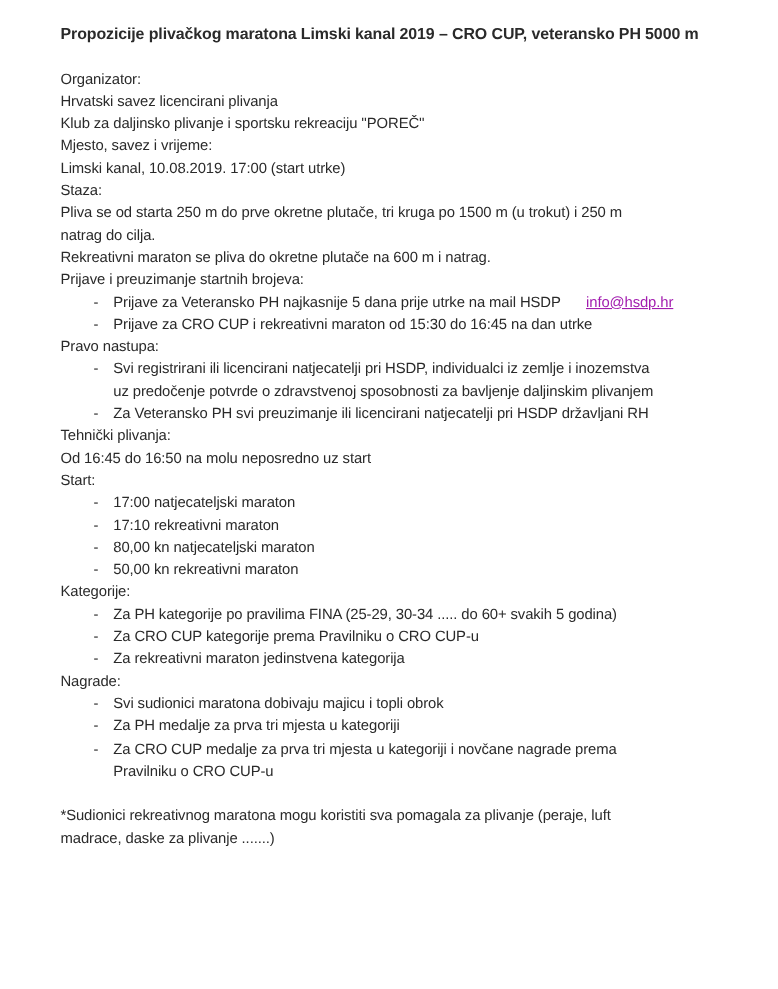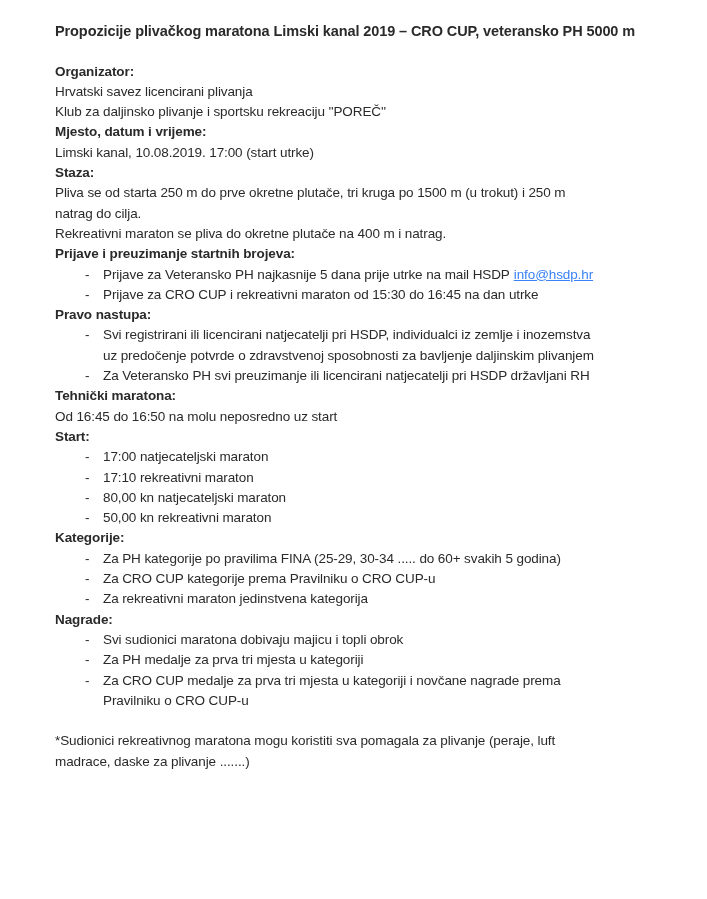--- a/index.html
+++ b/index.html
@@ -16,53 +16,53 @@
     letter-spacing: -0.1px;
     color: #2a2a2a;
     overflow: hidden;
   }
   .title {
     font-weight: bold;
     font-size: 14.5px;
     margin: 0 0 20.3px 0;
     white-space: nowrap;
   }
-  .h { font-weight: bold; white-space: nowrap; }
+  .h { font-weight: normal; white-space: nowrap; }
   .ln { white-space: nowrap; }
   p, div { margin: 0; }
   .bullet { position: relative; padding-left: 48px; }
   .bullet .dash { position: absolute; left: 30px; top: 0; }
   .link {
-    color: #3b82f6;
+    color: #a21caf;
     text-decoration: underline;
-    margin-left: 4px;
+    margin-left: 23px;
     cursor: pointer;
   }
   .blank { height: 20.3px; }
 </style>
 </head>
 <body>
 
 <div class="page">
 
   <div class="title">Propozicije plivačkog maratona Limski kanal 2019 – CRO CUP, veteransko PH 5000 m</div>
 
   <div class="h">Organizator:</div>
   <div class="ln">Hrvatski savez licencirani plivanja</div>
 
   <div class="ln">Klub za daljinsko plivanje i sportsku rekreaciju ''POREČ''</div>
 
-  <div class="h">Mjesto, datum i vrijeme:</div>
+  <div class="h">Mjesto, savez i vrijeme:</div>
   <div class="ln">Limski kanal, 10.08.2019. 17:00 (start utrke)</div>
 
 
   <div class="h">Staza:</div>
   <div class="ln">Pliva se od starta 250 m do prve okretne plutače, tri kruga po 1500 m (u trokut) i 250 m</div>
   <div class="ln">natrag do cilja.</div>
-  <div class="ln">Rekreativni maraton se pliva do okretne plutače na 400 m i natrag.</div>
+  <div class="ln">Rekreativni maraton se pliva do okretne plutače na 600 m i natrag.</div>
 
   <div class="h">Prijave i preuzimanje startnih brojeva:</div>
   <div class="bullet">
     <span class="dash">-</span>
     <span class="ln"><span>Prijave za Veteransko PH najkasnije 5 dana prije utrke na mail HSDP</span><a class="link">info@hsdp.hr</a></span>
   </div>
   <div class="bullet">
     <span class="dash">-</span>
     <div class="ln">Prijave za CRO CUP i rekreativni maraton od 15:30 do 16:45 na dan utrke</div>
   </div>
@@ -71,21 +71,21 @@
   <div class="bullet">
     <span class="dash">-</span>
     <div class="ln">Svi registrirani ili licencirani natjecatelji pri HSDP, individualci iz zemlje i inozemstva</div>
     <div class="ln">uz predočenje potvrde o zdravstvenoj sposobnosti za bavljenje daljinskim plivanjem</div>
   </div>
   <div class="bullet">
     <span class="dash">-</span>
     <div class="ln">Za Veteransko PH svi preuzimanje ili licencirani natjecatelji pri HSDP državljani RH</div>
   </div>
 
-  <div class="h">Tehnički maratona:</div>
+  <div class="h">Tehnički plivanja:</div>
   <div class="ln">Od 16:45 do 16:50 na molu neposredno uz start</div>
 
   <div class="h">Start:</div>
   <div class="bullet">
     <span class="dash">-</span>
     <div class="ln">17:00 natjecateljski maraton</div>
   </div>
   <div class="bullet">
     <span class="dash">-</span>
     <div class="ln">17:10 rekreativni maraton</div>

